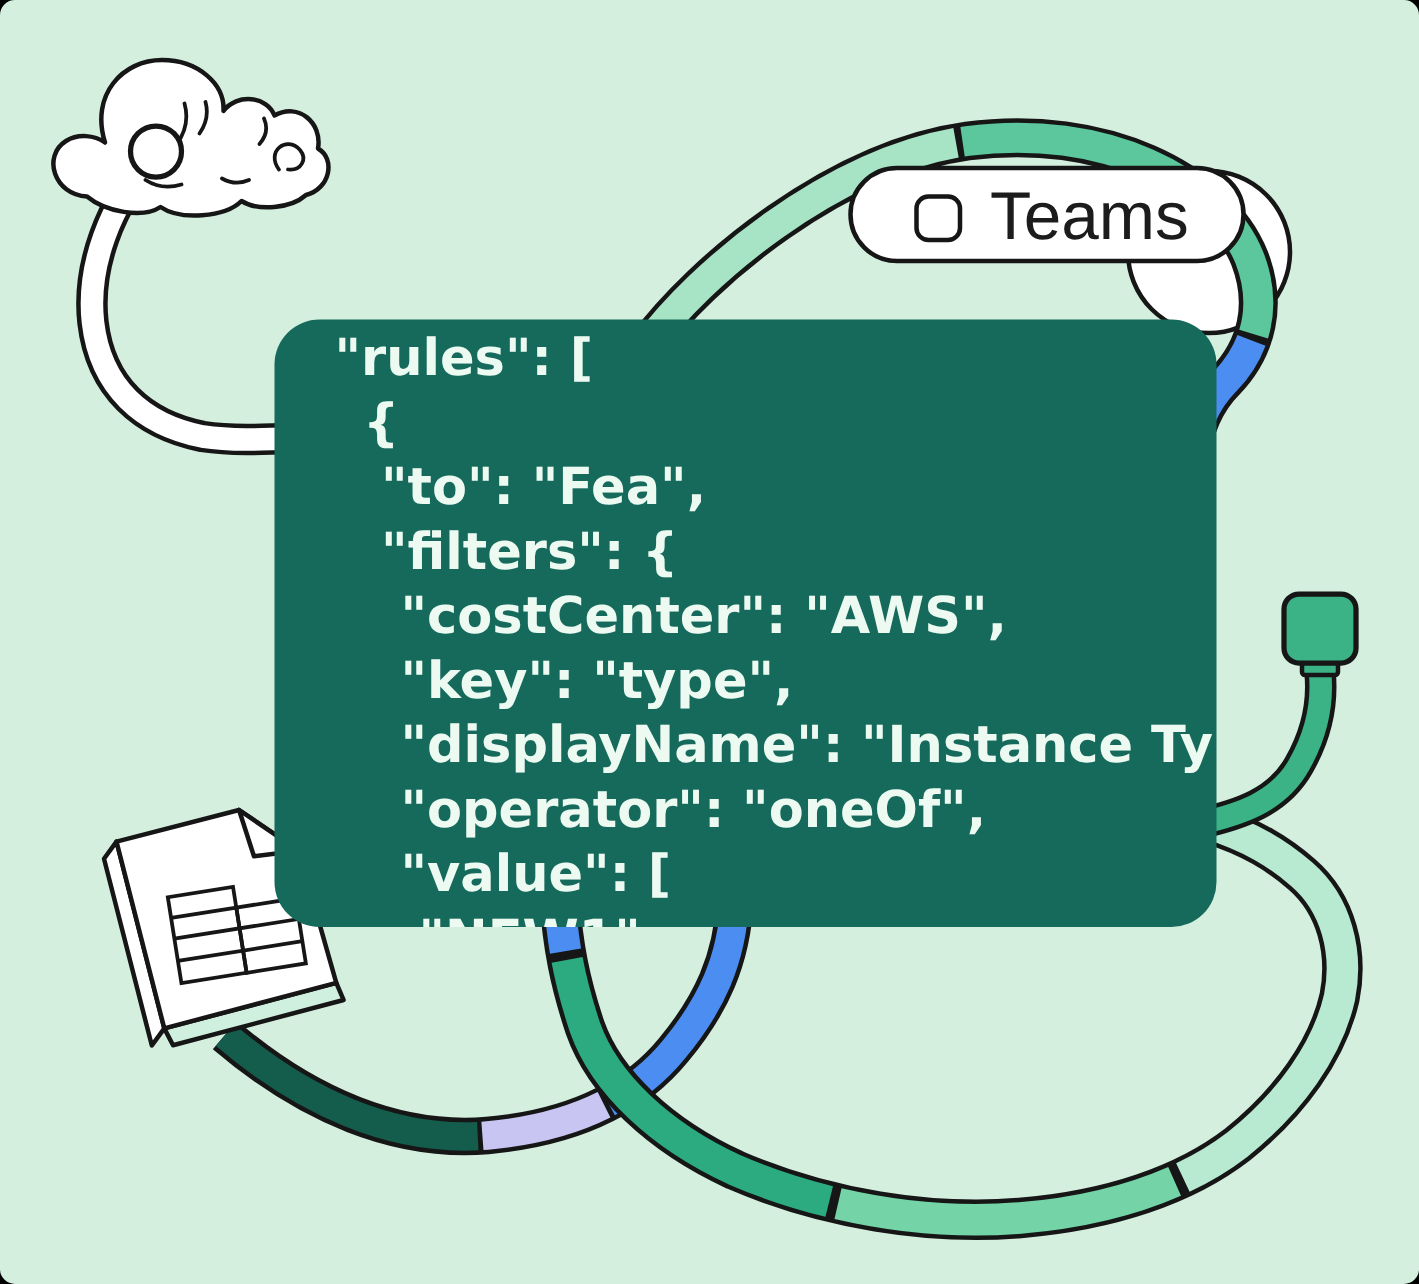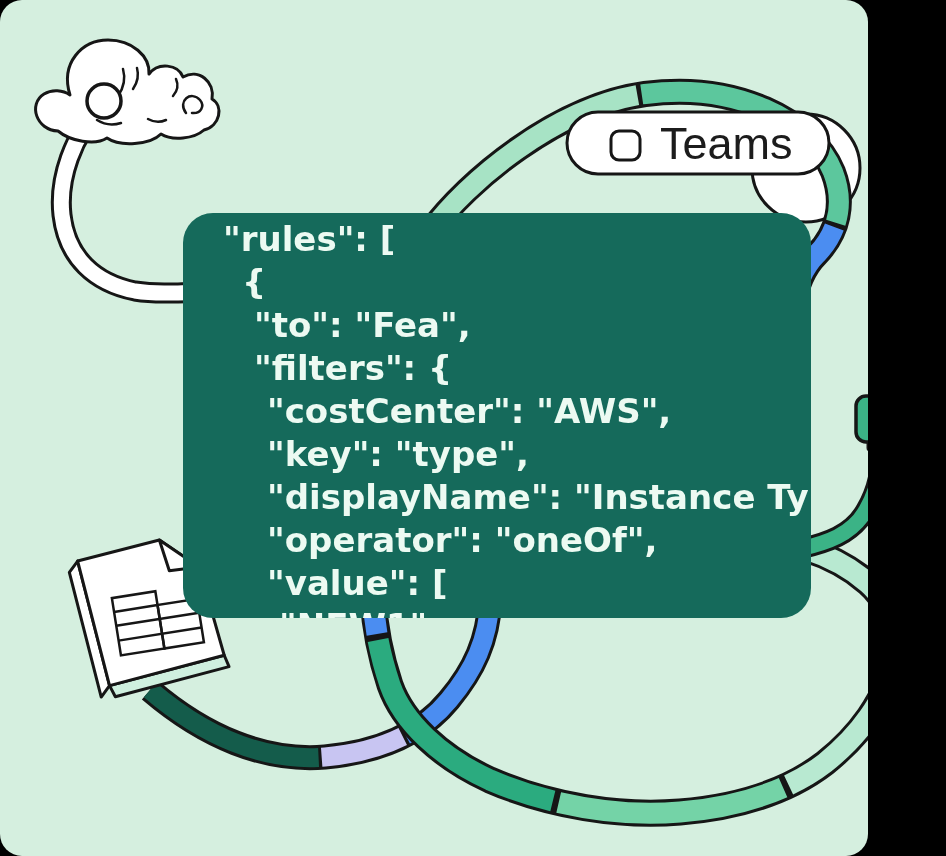--- a/index.html
+++ b/index.html
@@ -1,19 +1,19 @@
 <!DOCTYPE html>
 <html><head>
 <meta charset="utf-8">
 <style>
   html,body{margin:0;padding:0;background:#000;}
   body{width:946px;height:856px;overflow:hidden;}
   .stage{
-    position:relative;width:868px;height:856px;
-    background:#d5efdf;border-radius:22px;overflow:hidden;
+    position:relative;width:946px;height:856px;
+    background:#d5efdf;border-radius:10px;overflow:hidden;
     font-family:"DejaVu Sans","Liberation Sans",sans-serif;
   }
   .art{position:absolute;left:0;top:0;width:946px;height:856px;display:block;}
   .code-card{
     position:absolute;left:183px;top:213px;width:628px;height:405px;
     background:#156a5b;border-radius:30px;overflow:hidden;
     padding:5px 0 0 40px;box-sizing:border-box;
   }
   .code-line{
     font-family:"DejaVu Sans",sans-serif;

